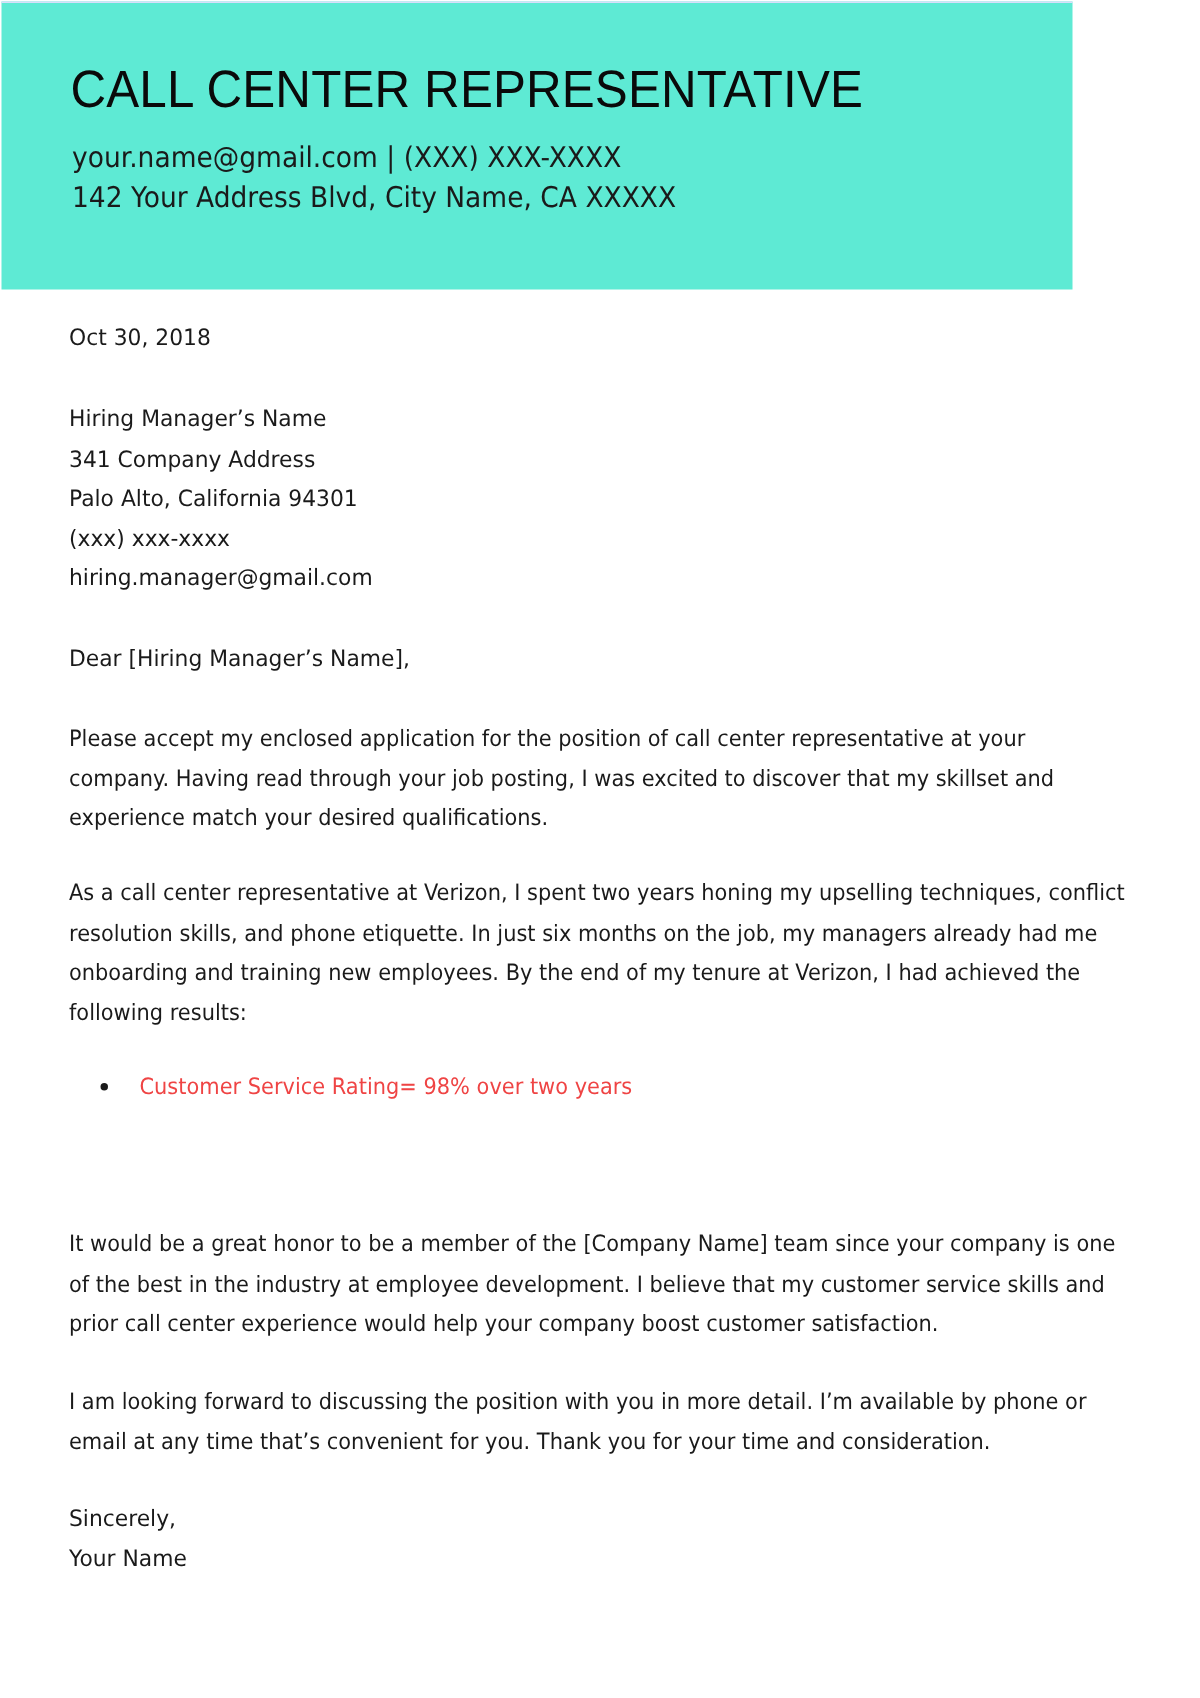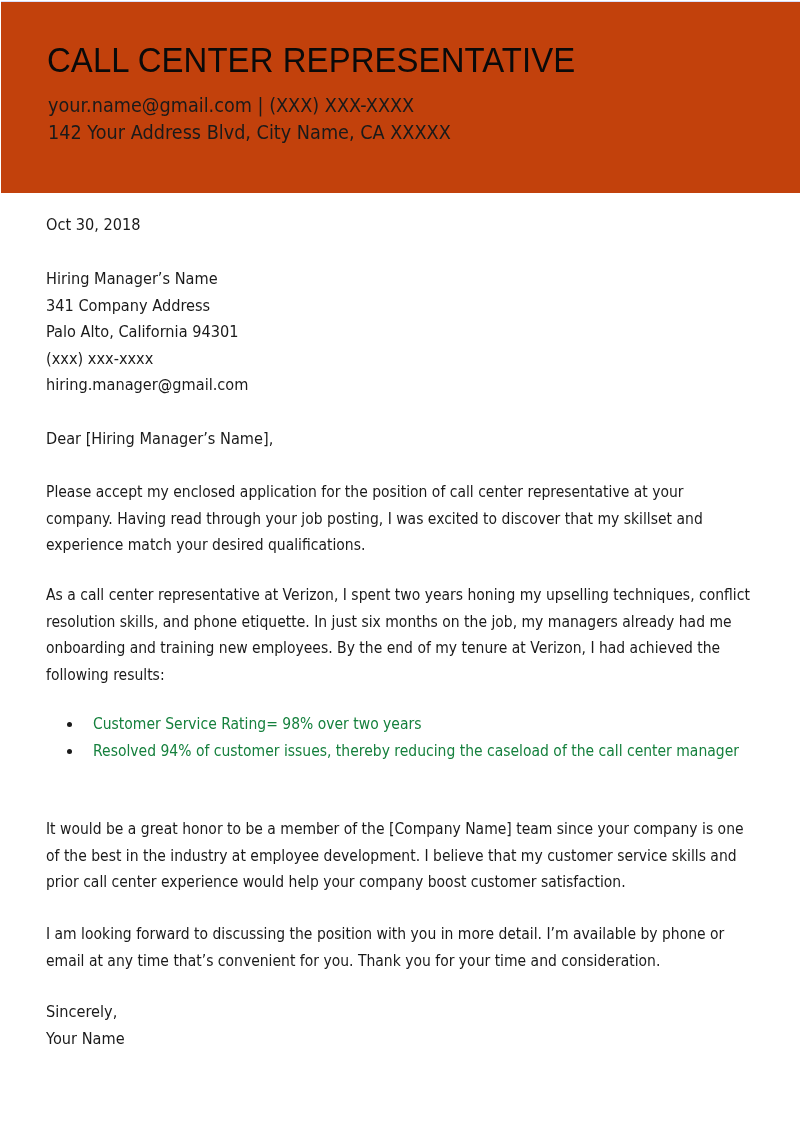--- a/index.html
+++ b/index.html
@@ -12,23 +12,23 @@
       height: 1132px;
       position: relative;
       overflow: hidden;
       font-family: "Liberation Sans", "DejaVu Sans", sans-serif;
       color: #1a1a1a;
     }
     .header {
       position: absolute;
       left: 1px;
       top: 1px;
-      width: 799px;
+      width: 714px;
       height: 192px;
-      background: #c2410c;
+      background: #5eead4;
       border-top: 1px solid #d9defb;
       box-sizing: border-box;
     }
     .header-title {
       position: absolute;
       left: 46px;
       top: 38px;
       margin: 0;
       font-family: "Liberation Sans", sans-serif;
       font-size: 35px;
@@ -77,21 +77,21 @@
     .bullets {
       position: absolute;
       left: 46px;
       top: 711px;
       margin: 0;
       padding: 0;
       list-style: none;
       font-family: "DejaVu Sans", sans-serif;
       font-size: 15px;
       line-height: 26.5px;
-      color: #15803d;
+      color: #ef4444;
     }
     .bullets li {
       position: relative;
       padding-left: 47px;
       white-space: nowrap;
     }
     .bullet-dot {
       position: absolute;
       left: 21px;
       top: 11px;
@@ -132,24 +132,20 @@
 <div class="body-text salutation">Dear [Hiring Manager’s Name],</div>
 
 <p class="body-text para p1">Please accept my enclosed application for the position of call center representative at your company. Having read through your job posting, I was excited to discover that my skillset and experience match your desired qualifications.</p>
 <p class="body-text para p2">As a call center representative at Verizon, I spent two years honing my upselling techniques, conflict resolution skills, and phone etiquette. In just six months on the job, my managers already had me onboarding and training new employees. By the end of my tenure at Verizon, I had achieved the following results:</p>
 
 <ul class="bullets">
   <li>
     <span class="bullet-dot"></span>
     <span class="bullet-text">Customer Service Rating= 98% over two years</span>
   </li>
-  <li>
-    <span class="bullet-dot"></span>
-    <span class="bullet-text">Resolved 94% of customer issues, thereby reducing the caseload of the call center manager</span>
-  </li>
 </ul>
 
 <p class="body-text para p3">It would be a great honor to be a member of the [Company Name] team since your company is one of the best in the industry at employee development. I believe that my customer service skills and prior call center experience would help your company boost customer satisfaction.</p>
 <p class="body-text para p4">I am looking forward to discussing the position with you in more detail. I’m available by phone or email at any time that’s convenient for you. Thank you for your time and consideration.</p>
 
 <div class="body-text signoff">
   <div>Sincerely,</div>
   <div>Your Name</div>
 </div>
 

